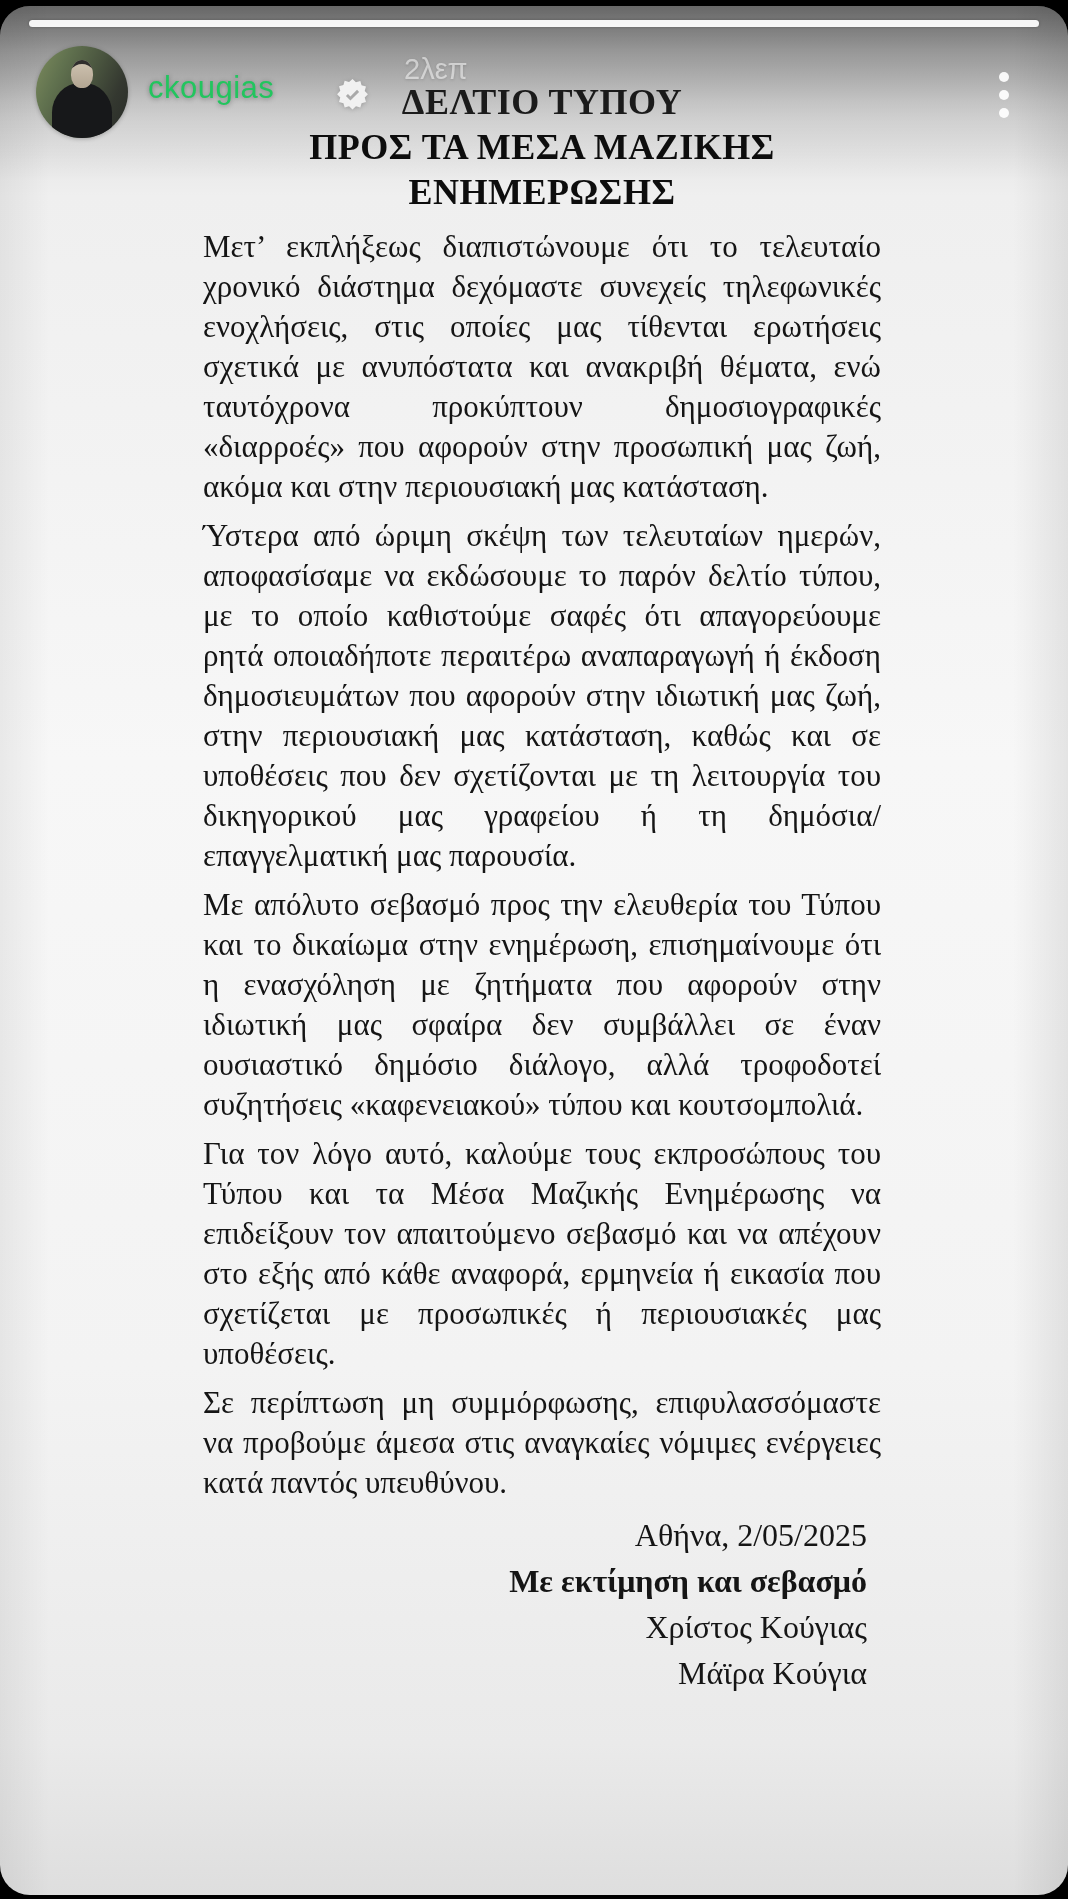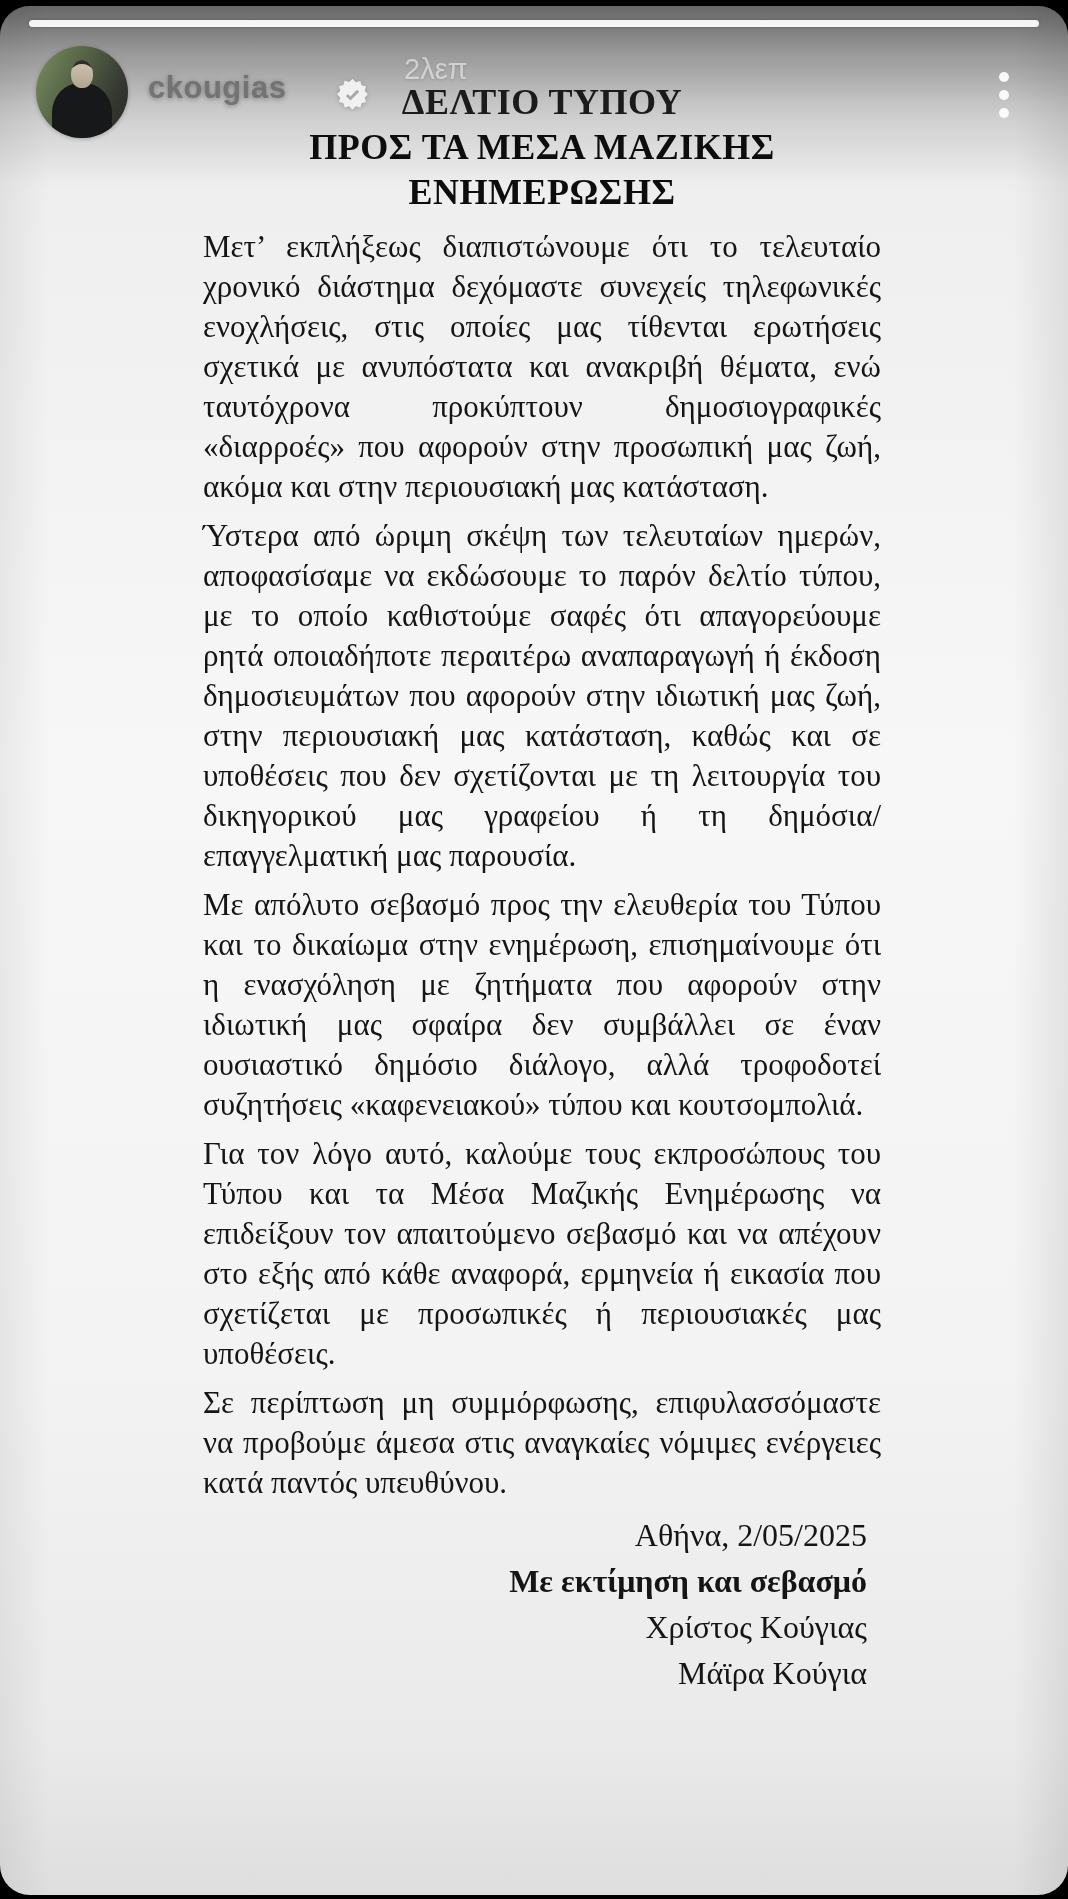--- a/index.html
+++ b/index.html
@@ -20,22 +20,22 @@
          background:rgba(255,255,255,.93);box-shadow:0 0 3px rgba(0,0,0,.25);}
   
   .avatar{position:absolute;left:36px;top:46px;width:92px;height:92px;border-radius:50%;
          overflow:hidden;box-shadow:0 1px 4px rgba(0,0,0,.25);
          background:linear-gradient(115deg,#7e8d5e 0%,#61724f 26%,#4a553f 52%,#343830 76%,#282b27 100%);}
   .avatar::before{content:'';position:absolute;left:17%;top:40%;width:66%;height:70%;
          background:#17181a;border-radius:46% 46% 0 0;}
   .avatar::after{content:'';position:absolute;left:38%;top:15%;width:24%;height:31%;
          background:linear-gradient(#d0c4b2,#b2a592);border-radius:50% 50% 44% 44%;
          box-shadow:0 9px 0 -5px rgba(20,20,22,.85) inset;}
-  .username{position:absolute;left:148px;top:70px;font-size:31px;font-weight:700;
-         color:#737373;letter-spacing:.5px;text-shadow:0 1px 5px rgba(0,0,0,.35);}
+  .username{position:absolute;left:148px;top:70px;font-size:31px;font-weight:400;
+         color:#22c55e;letter-spacing:.5px;text-shadow:0 1px 5px rgba(0,0,0,.35);}
   .verified{position:absolute;left:336px;top:79px;width:33px;height:33px;
          filter:drop-shadow(0 1px 2px rgba(0,0,0,.2));}
   .timestamp{position:absolute;left:404px;top:53px;font-size:29px;color:rgba(255,255,255,.55);
          text-shadow:0 1px 3px rgba(0,0,0,.15);}
   .menu{position:absolute;left:994px;top:70px;width:20px;height:56px;cursor:pointer;}
   .menu i{position:absolute;left:5px;width:10px;height:10px;border-radius:50%;
          background:rgba(255,255,255,.92);filter:blur(.6px);}
   .menu i:nth-child(1){top:2px}.menu i:nth-child(2){top:20px}.menu i:nth-child(3){top:38px}
   
   .doc{position:absolute;left:203px;top:74px;width:678px;color:#151515;

